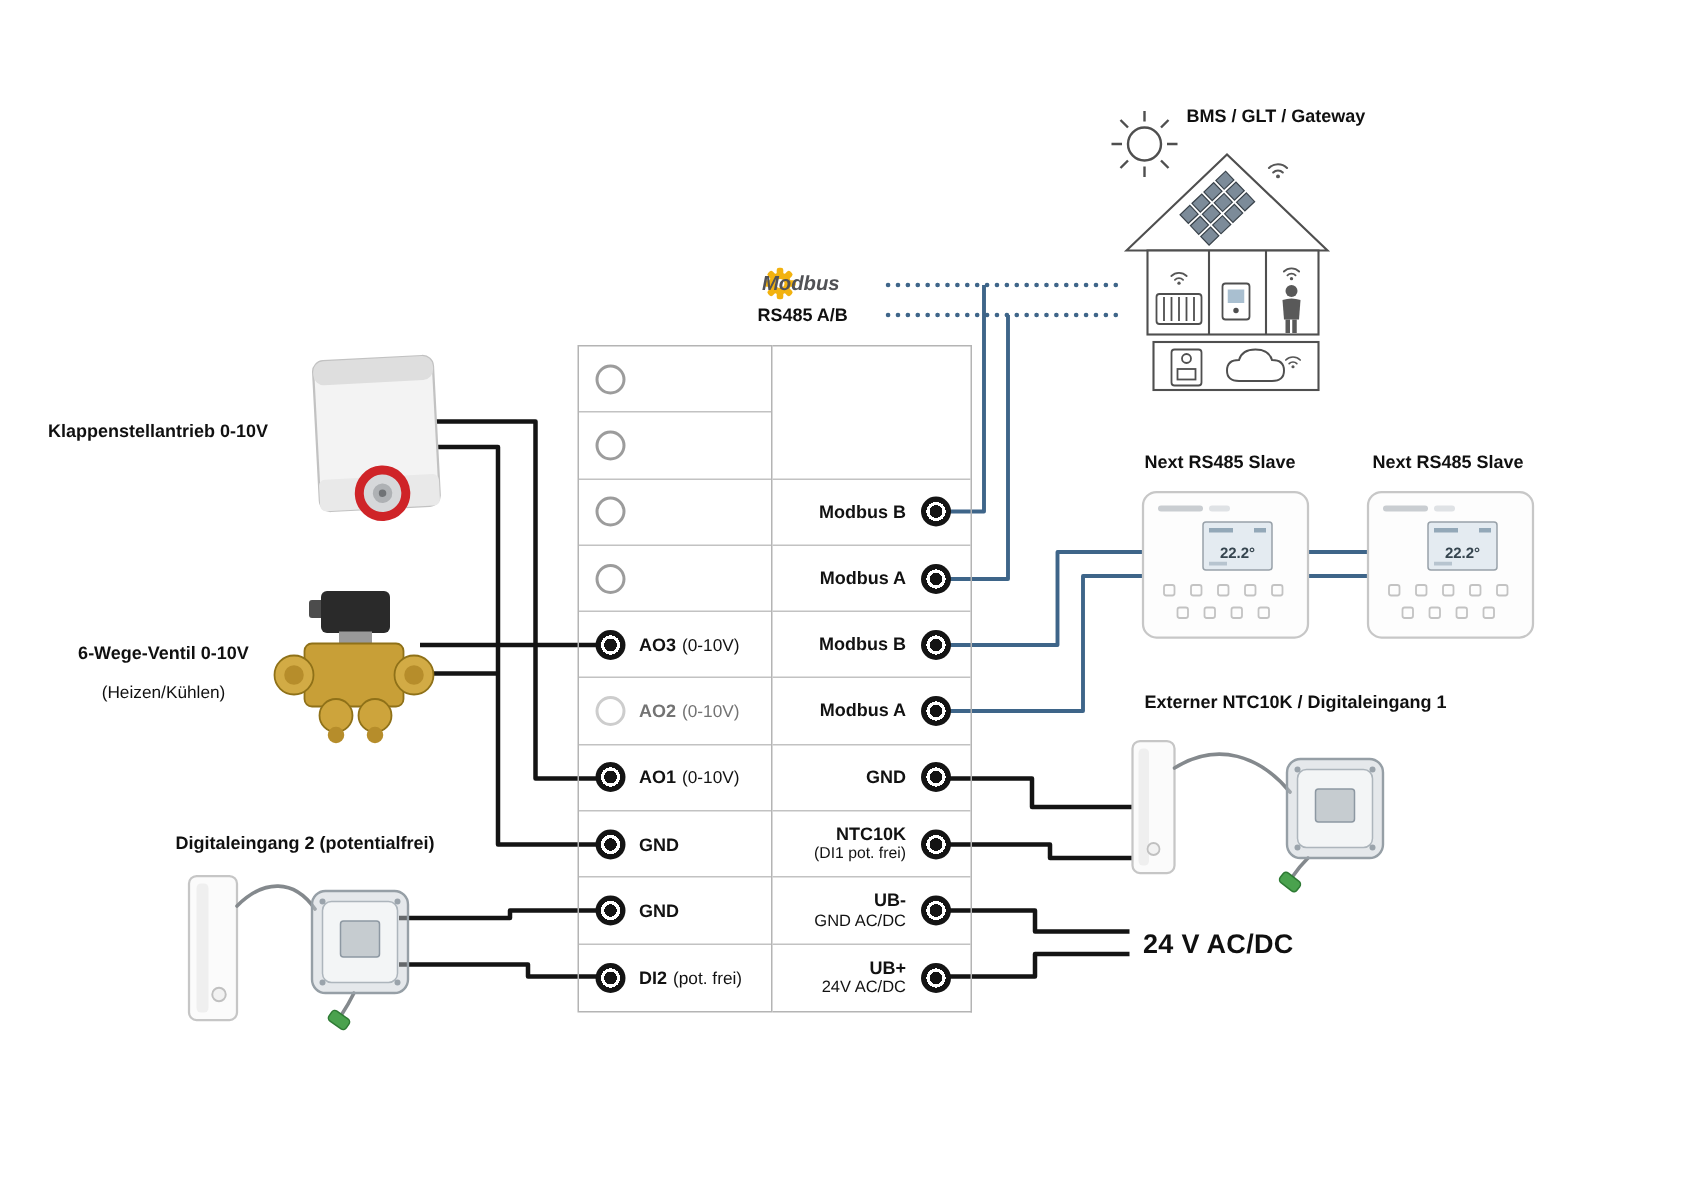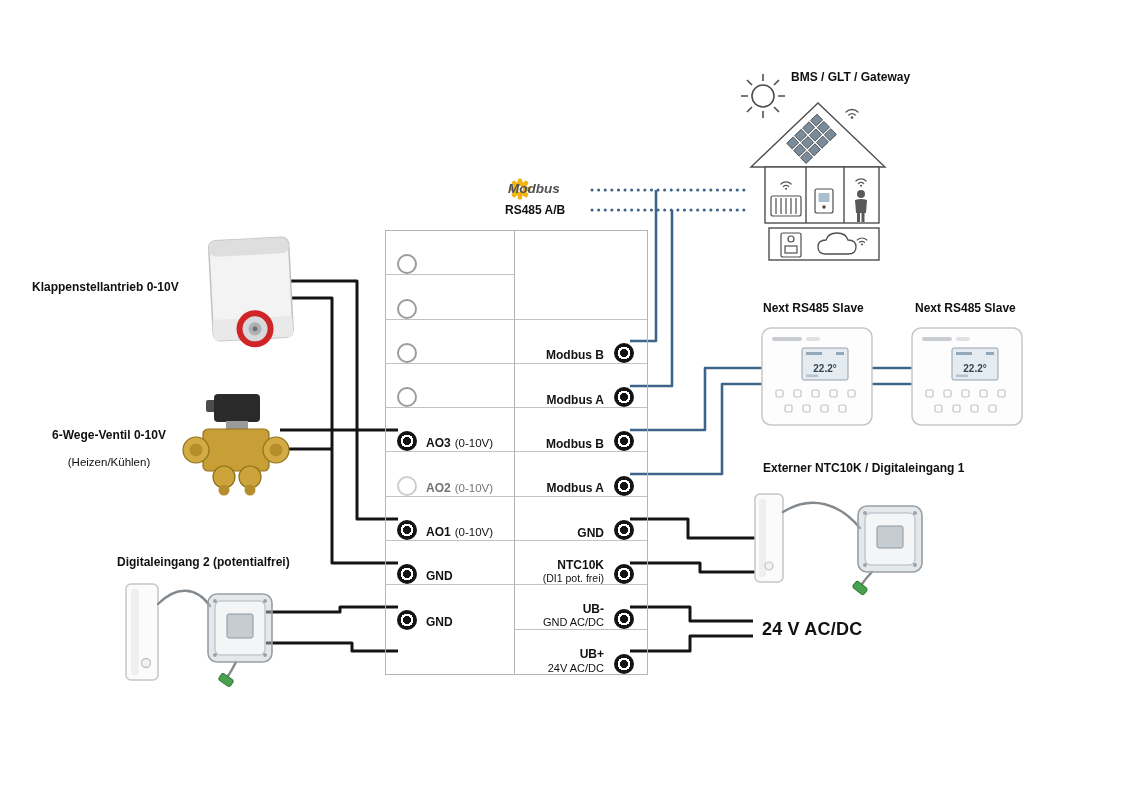--- a/index.html
+++ b/index.html
@@ -18,21 +18,21 @@
   .lbl{position:absolute;font-size:12px;font-weight:bold;white-space:nowrap;color:#101010}
   .lbl .sub{display:block;font-weight:normal;font-size:11.5px;text-align:center;margin-top:14px}
   .lbl-center{text-align:center}
   .power{font-size:18px;letter-spacing:.2px}
   .modbus-text{position:absolute;left:508px;top:181px;font-size:13.5px;font-style:italic;font-weight:bold;color:#515256}
 
   
   .tblock{position:absolute;left:385px;top:230px;display:flex}
   .colL{width:130px;border:1px solid #b4b4b4;background:transparent}
   .colR{width:133px;border:1px solid #b4b4b4;border-left:none;background:transparent}
-  .trow{height:44.3px;border-bottom:1px solid #c2c2c2;display:flex;align-items:flex-end}
+  .trow{height:44.3px;border-bottom:1px solid #c2c2c2;display:flex;align-items:center}
   .colL .trow{padding-left:11px;gap:9px}
   .colR .trow{justify-content:flex-end;padding-right:13px;gap:10px}
   .colL .trow:last-child,.colR .trow:last-child{border-bottom:none}
   .merged{height:88.6px;border-bottom:1px solid #c2c2c2}
   .term{width:20px;height:20px;border-radius:50%;flex:none}
   .term.open{border:2px solid #9c9c9c;background:#fff}
   .term.inactive{border:2px solid #cdcdcd;background:#fff}
   .term.wired{background:radial-gradient(circle at 50% 50%,#141414 0 4.2px,#ffffff 4.2px 6.4px,#141414 6.4px 10px)}
   .tname{font-weight:bold;font-size:12px}
   .tsuffix{font-size:11.5px;margin-left:4px}
@@ -286,20 +286,24 @@
           <span class="tlabel"><span class="tname">AO1</span><span class="tsuffix">(0-10V)</span></span>
         </div>
       <div class="trow">
           <span class="term wired"></span>
           <span class="tlabel"><span class="tname">GND</span></span>
         </div>
       <div class="trow">
           <span class="term wired"></span>
           <span class="tlabel"><span class="tname">GND</span></span>
         </div>
+      <div class="trow">
+          <span class="term wired"></span>
+          <span class="tlabel"><span class="tname">DI2</span><span class="tsuffix">(pot. frei)</span></span>
+        </div>
     </div>
     <div class="colR">
       <div class="merged"></div>
       <div class="trow">
           <span class="rlabel">
             <span class="rname">Modbus B</span>
           </span>
           <span class="term wired"></span>
         </div>
       <div class="trow">

